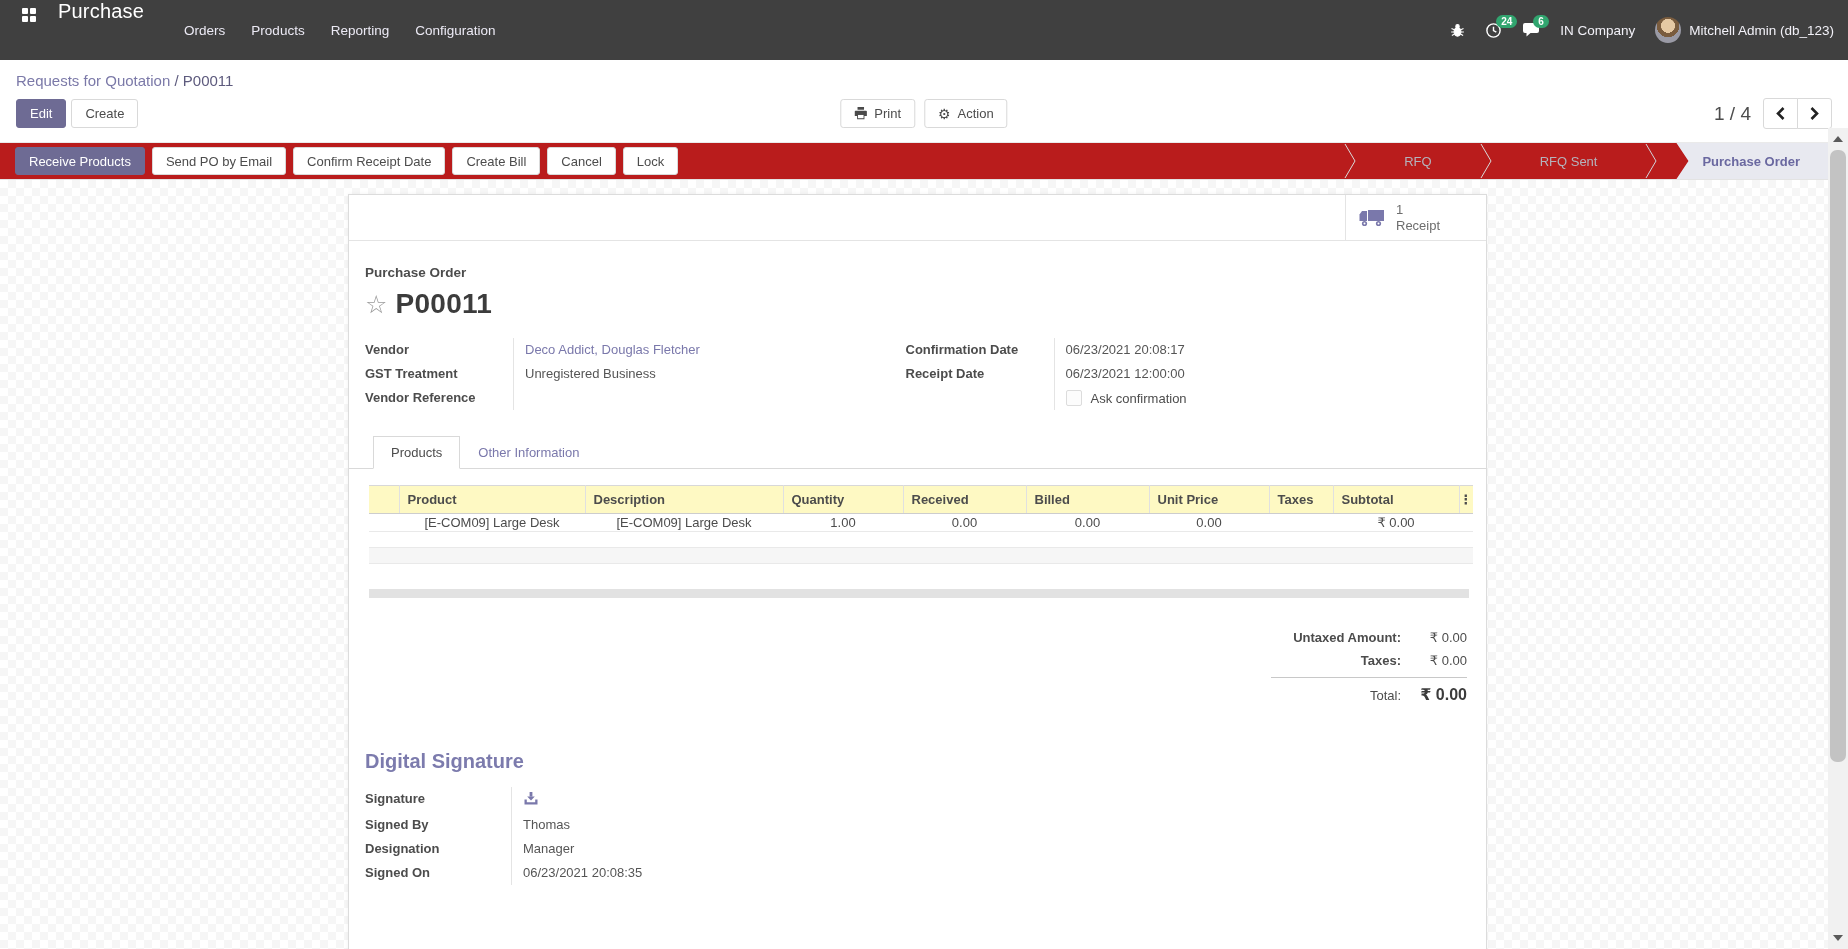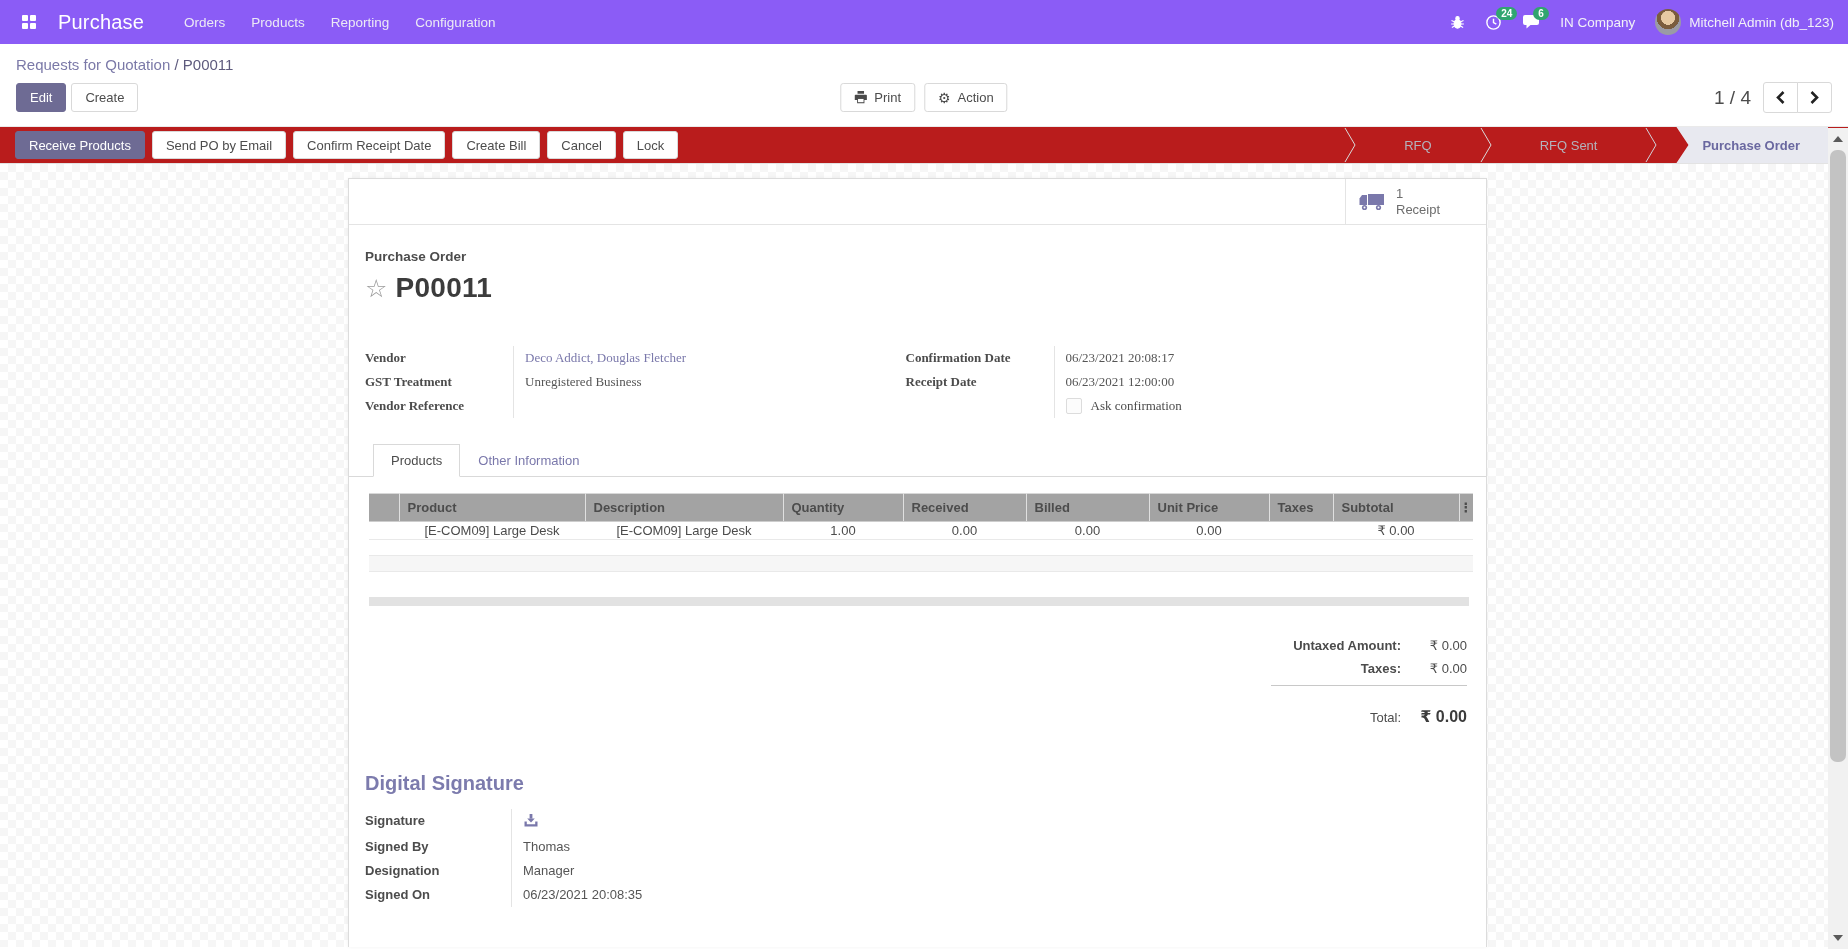--- a/index.html
+++ b/index.html
@@ -1,20 +1,20 @@
 <!DOCTYPE html>
 <html><head>
 <meta charset="utf-8">
 <style>
   html,body{margin:0;padding:0;background:#fff;}
   #app{position:relative;width:1848px;height:949px;overflow:hidden;
        font-family:"Liberation Sans","DejaVu Sans",sans-serif;color:#4c4c4c;font-size:13px;}
 
   
-  .navbar{height:44px;background:#8b5cf6;display:flex;align-items:center;padding:0 14px;color:#fff;}
+  .navbar{height:60px;background:#404040;display:flex;padding:0 14px;color:#fff;}
   .apps-btn{width:30px;height:30px;display:flex;align-items:center;justify-content:center;cursor:pointer;}
   .brand{font-size:20px;color:#fff;margin:0 30px 0 14px;letter-spacing:.2px;cursor:pointer;}
   .top-menu{display:flex;align-items:center;gap:6px;}
   .top-menu .menu-item{padding:5px 10px;font-size:13.5px;color:#eceaf5;border-radius:3px;cursor:pointer;}
   .nav-right{margin-left:auto;display:flex;align-items:center;gap:20px;}
   .nav-icon{position:relative;display:inline-flex;align-items:center;cursor:pointer;}
   .badge{position:absolute;top:-7px;left:11px;background:#31a56f;color:#fff;font-size:10px;
          line-height:13px;padding:0 5px;border-radius:8px;font-weight:700;}
   .company{font-size:13.5px;color:#f2f1f8;cursor:pointer;}
   .user-menu{display:flex;align-items:center;gap:8px;cursor:pointer;}
@@ -64,54 +64,54 @@
                gap:11px;padding:0 12px;cursor:pointer;}
   .stat-text{font-size:13px;color:#6d6d6d;line-height:1.2;}
 
   .sheet-body{padding-top:24px;}
   .oe-title{margin:0 16px;}
   .title-label{font-size:13.5px;font-weight:700;color:#4c4c4c;}
   .h1-row{display:flex;align-items:center;margin-top:8px;gap:8px;}
   .star{font-family:"DejaVu Sans",sans-serif;font-size:25px;color:#9b9b9b;line-height:1;cursor:pointer;}
   .doc-ref{font-size:28px;font-weight:700;color:#3c3c3c;letter-spacing:.3px;}
 
-  .groups{display:flex;margin:42px 16px 0;font-family:Liberation Serif, serif;}
+  .groups{display:flex;margin:18px 16px 0;}
   .group{flex:1;}
   .group-right{padding-right:24px;}
   .frow{display:flex;align-items:stretch;font-size:13px;}
   .flabel{width:148px;font-weight:700;color:#4c4c4c;padding:4px 10px 4px 0;box-sizing:border-box;}
   .fval{flex:1;border-left:1px solid #e4e4e4;padding:4px 0 4px 11px;color:#555;min-height:16px;}
   .fval .link{color:#7a78ab;cursor:pointer;}
   .cb-row{display:flex;align-items:flex-end;gap:9px;}
   .checkbox{width:16px;height:16px;box-sizing:border-box;border:1px solid #dcdcdc;background:#fcfcfc;
             border-radius:2px;cursor:pointer;}
   .cb-label{color:#4c4c4c;}
 
   .tabs{margin-top:26px;border-bottom:1px solid #d9d9d9;display:flex;padding-left:24px;}
   .tab{padding:8px 17px;font-size:13px;color:#7a78ab;cursor:pointer;border:1px solid transparent;margin-bottom:-1px;}
   .tab-active{color:#4c4c4c;background:#fff;border-color:#d9d9d9 #d9d9d9 #fff #d9d9d9;border-radius:0;}
 
   .list-wrap{margin:16px 17px 0 20px;}
   table.o-list{width:100%;border-collapse:collapse;font-size:13px;table-layout:fixed;}
-  .o-list th{background:#a3a3a3;font-weight:700;color:#4c4c4c;text-align:left;padding:6px 8px;
+  .o-list th{background:#fef9c3;font-weight:700;color:#4c4c4c;text-align:left;padding:6px 8px;
              border-top:1px solid #d8d8d8;border-bottom:1px solid #cdcdcd;border-right:1px solid #e0e0e0;
              overflow:hidden;white-space:nowrap;}
   .o-list th:last-child{border-right:none;}
   .o-list td{padding:1px 8px;color:#4c4c4c;border-bottom:1px solid #e9e9e9;overflow:hidden;white-space:nowrap;text-align:center;}
   .num{text-align:right;}
   .kebab{font-family:"DejaVu Sans",sans-serif;color:#4c4c4c;text-align:center;padding:6px 0 !important;cursor:pointer;}
   tr.empty-row td{height:13px;}
   tr.empty-shaded td{background:#f6f6f6;}
   .list-end-bar{height:9px;background:#e2e2e2;margin:25px 17px 0 20px;}
 
   .totals{width:196px;margin:28px 19px 0 auto;font-size:13px;}
   .trow{display:flex;align-items:baseline;padding:4px 0;}
   .tlabel{flex:1;text-align:right;font-weight:700;color:#4c4c4c;}
   .tval{width:66px;text-align:right;color:#4c4c4c;}
-  .trow-total{border-top:1px solid #c8c8c8;margin-top:5px;padding-top:21px;}
+  .trow-total{border-top:1px solid #c8c8c8;margin-top:5px;padding-top:7px;}
   .trow-total .tlabel{font-weight:400;}
   .trow-total .tval{font-weight:700;font-size:16px;color:#3c3c3c;}
 
   .signature-section{margin:42px 16px 0;padding-bottom:40px;}
   .sig-heading{font-size:20px;font-weight:700;color:#7c7bad;margin:0 0 14px;}
   .sig-rows .flabel{width:146px;}
 
   
   .scrollbar{position:absolute;top:128px;right:0;width:20px;height:821px;background:#f1f1f1;}
   .sb-arrow{position:absolute;left:0;width:20px;height:18px;display:flex;align-items:center;justify-content:center;cursor:pointer;}

